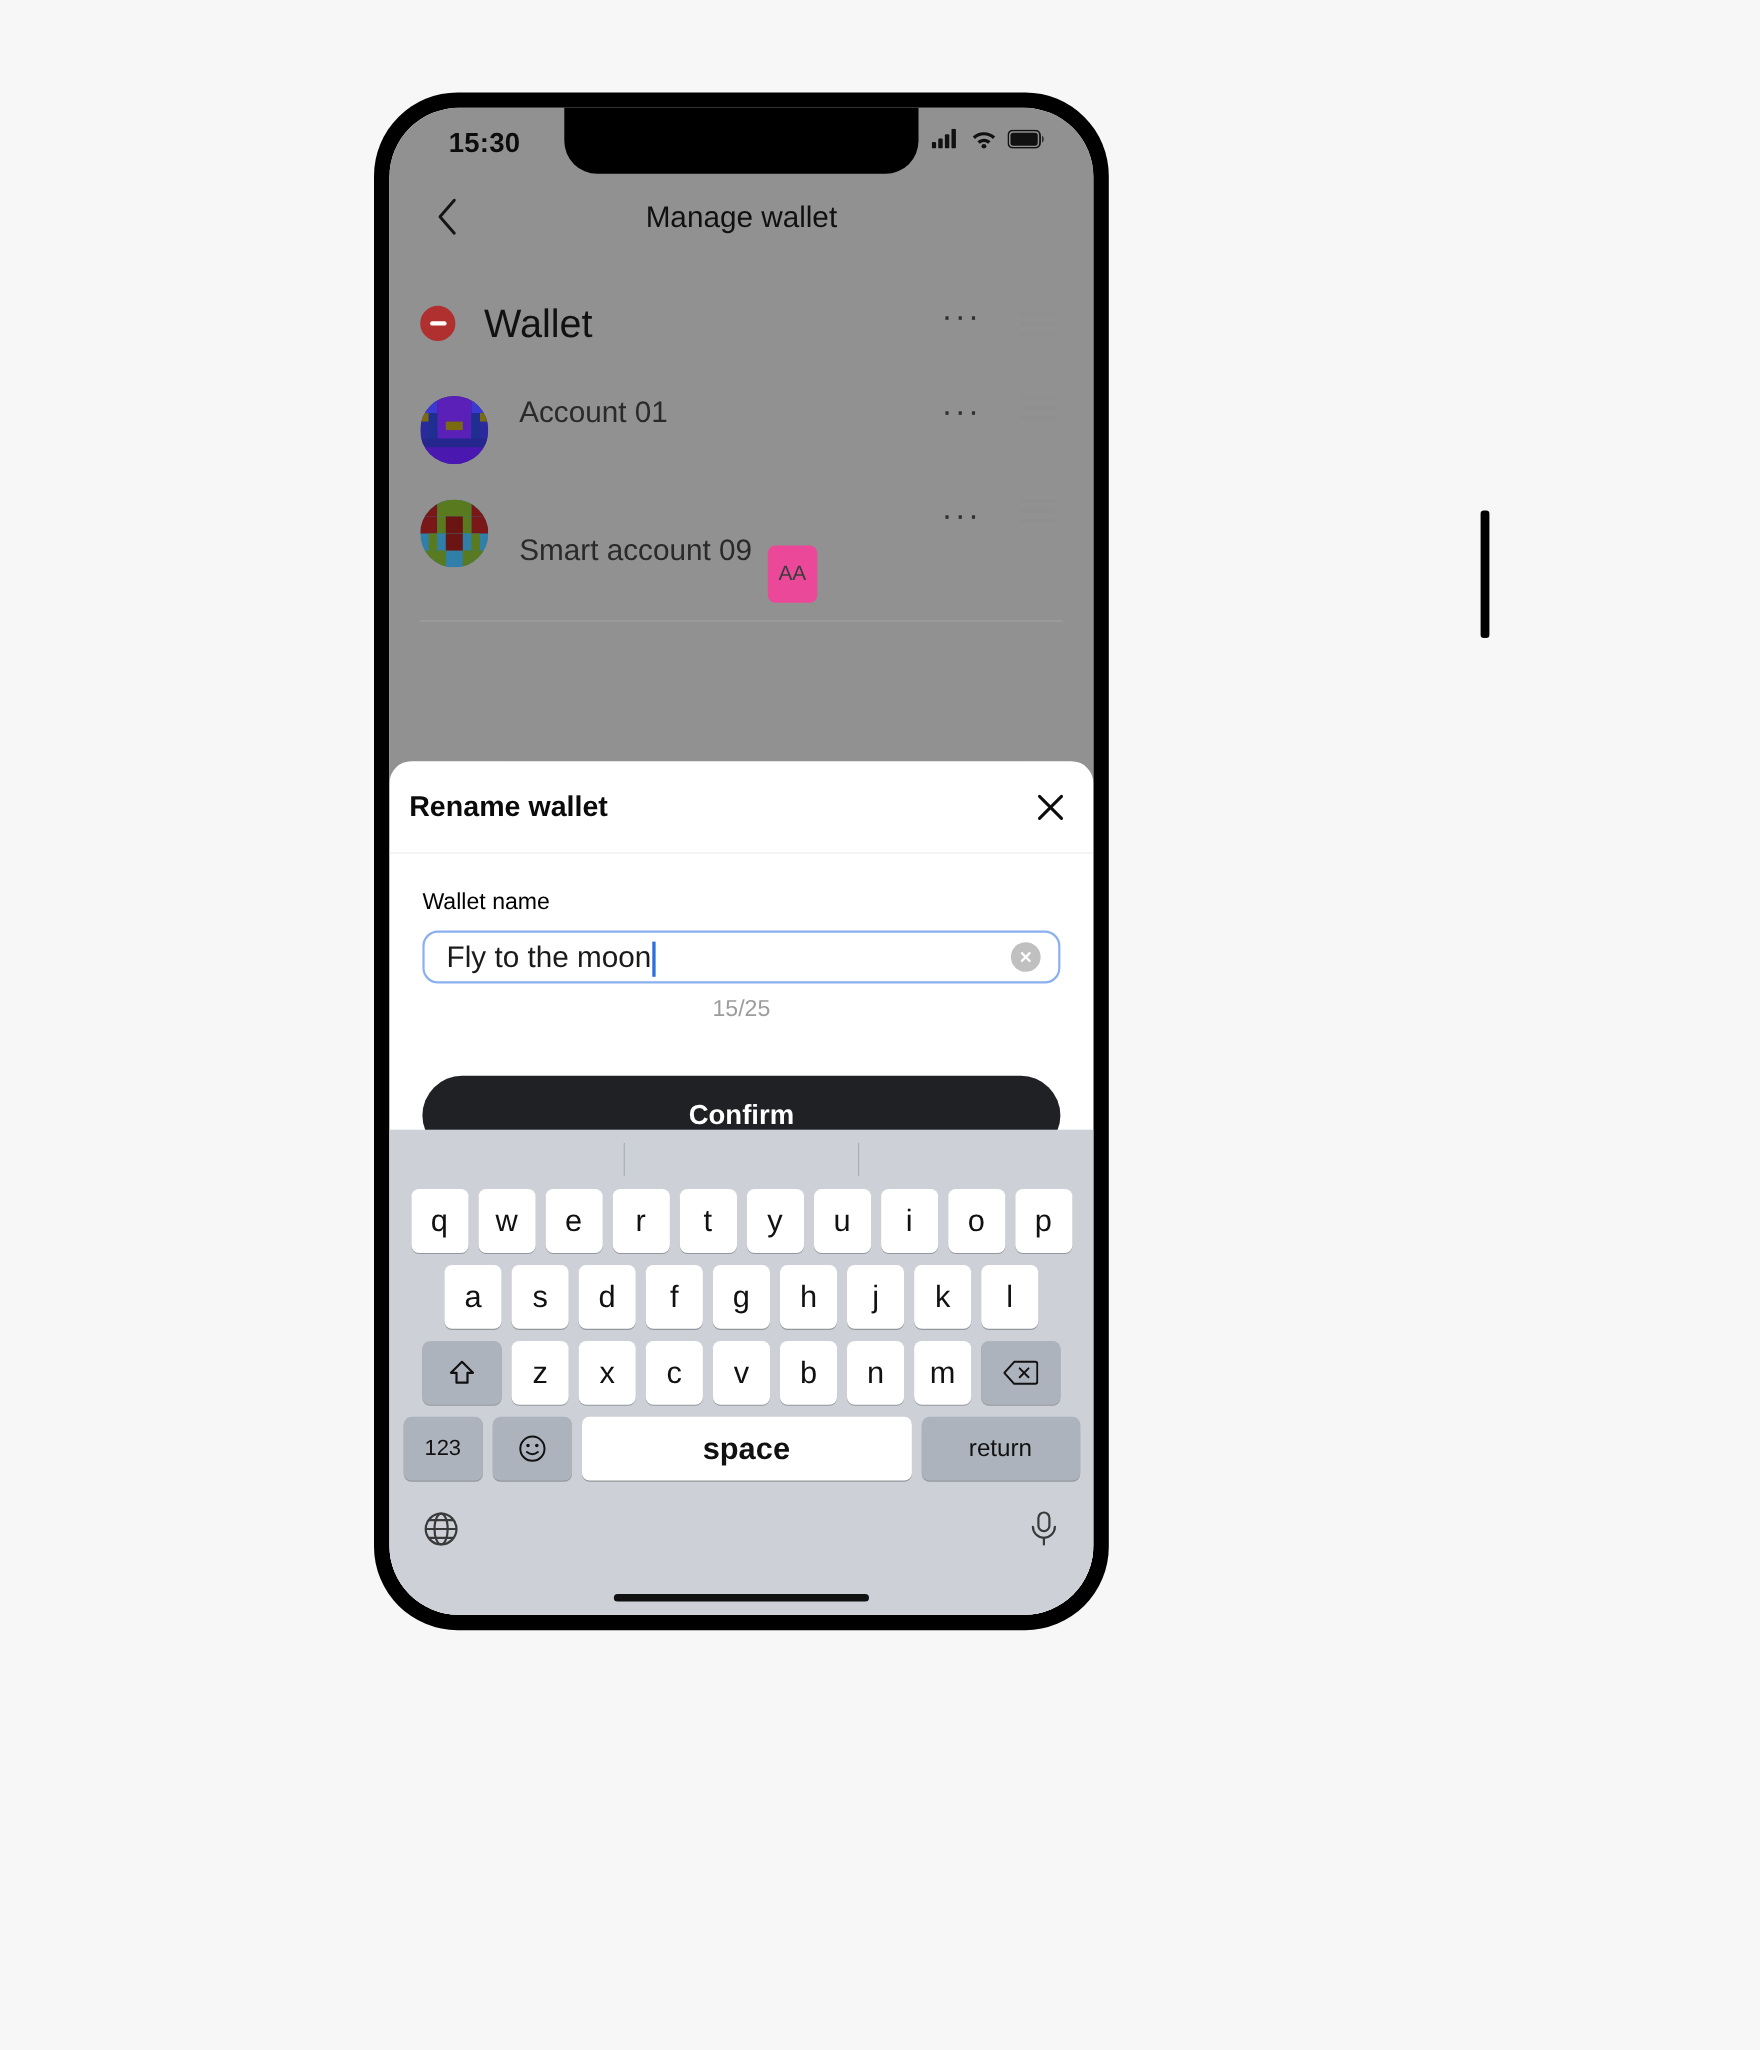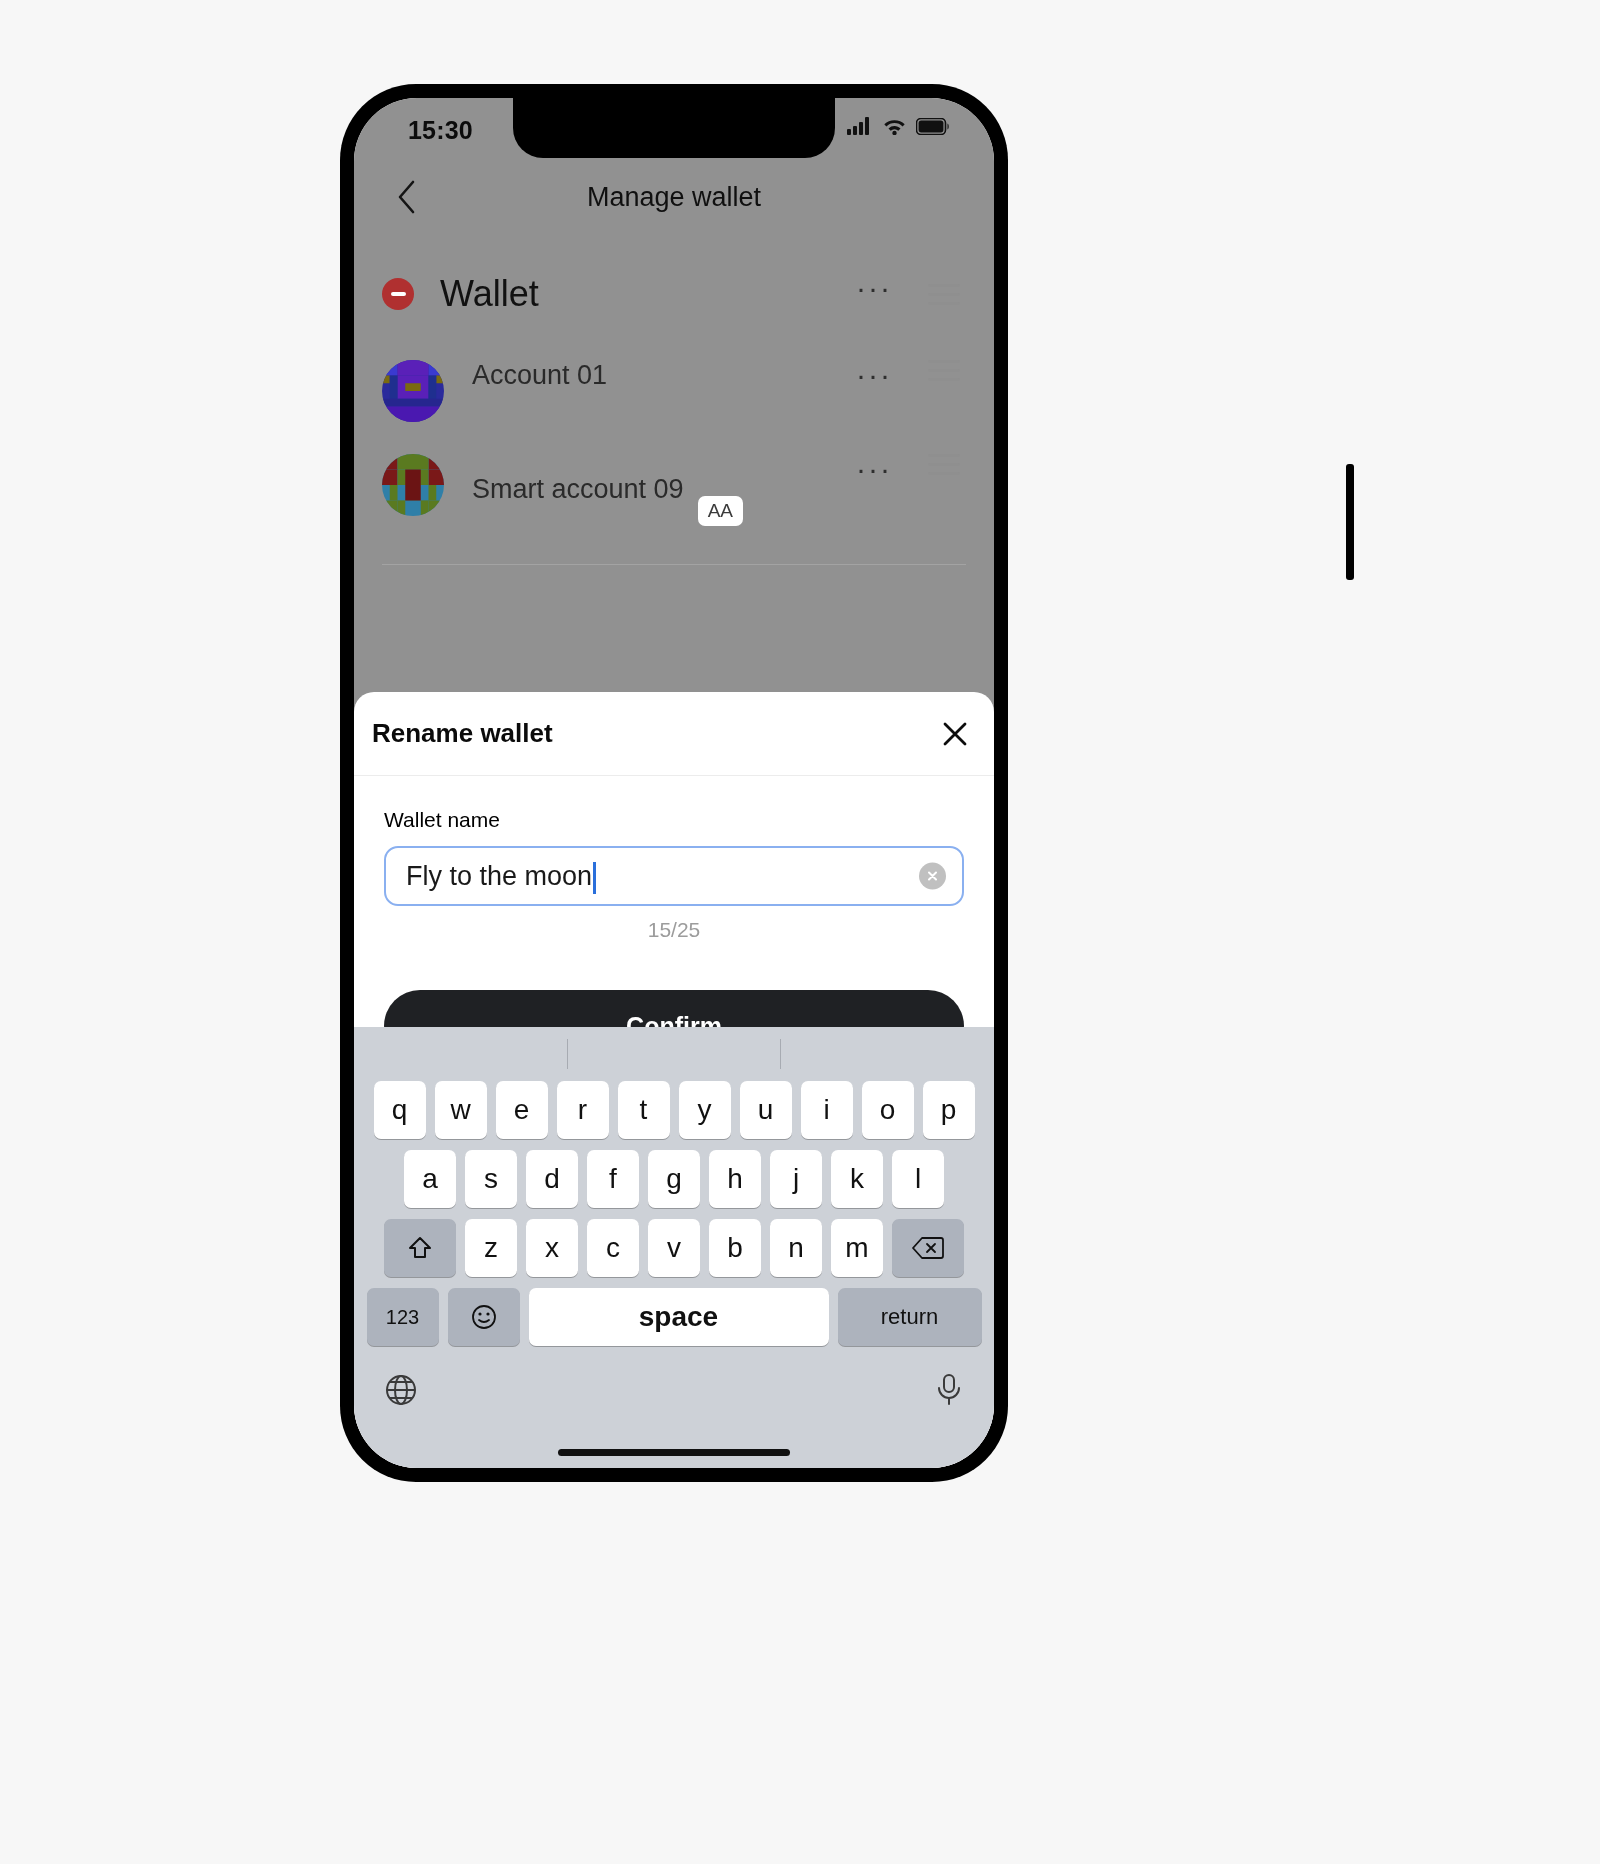--- a/index.html
+++ b/index.html
@@ -171,24 +171,24 @@
   }
   .acct-label {
     margin-left: 28px;
     font-size: 27px;
     color: #2a2a2a;
     flex: 1 1 auto;
     display: flex; align-items: center; gap: 14px;
   }
   .badge-aa {
     display: inline-block;
-    background: #ffffff;
+    background: #ec4899;
     color: #3b3b3b;
     font-size: 19px;
-    padding: 4px 10px;
+    padding: 15px 10px;
     border-radius: 7px;
     line-height: 1.15;
     margin-top: 42px;
   }
   .divider {
     position: absolute;
     left: 28px; right: 28px;
     top: 466px;
     height: 1px;
     background: #a3a3a3;
@@ -226,21 +226,21 @@
   .sheet-body {
     padding: 32px 30px 0 30px;
   }
   .field-label {
     font-size: 21px;
     color: #000000;
     margin-bottom: 14px;
   }
   .input-wrap {
     position: relative;
-    height: 60px;
+    height: 48px;
     border: 2px solid #8ab0f0;
     border-radius: 14px;
     display: flex;
     align-items: center;
     padding: 0 56px 0 20px;
     background: #fff;
   }
   .input-text {
     font-size: 27px;
     color: #1a1a1a;

